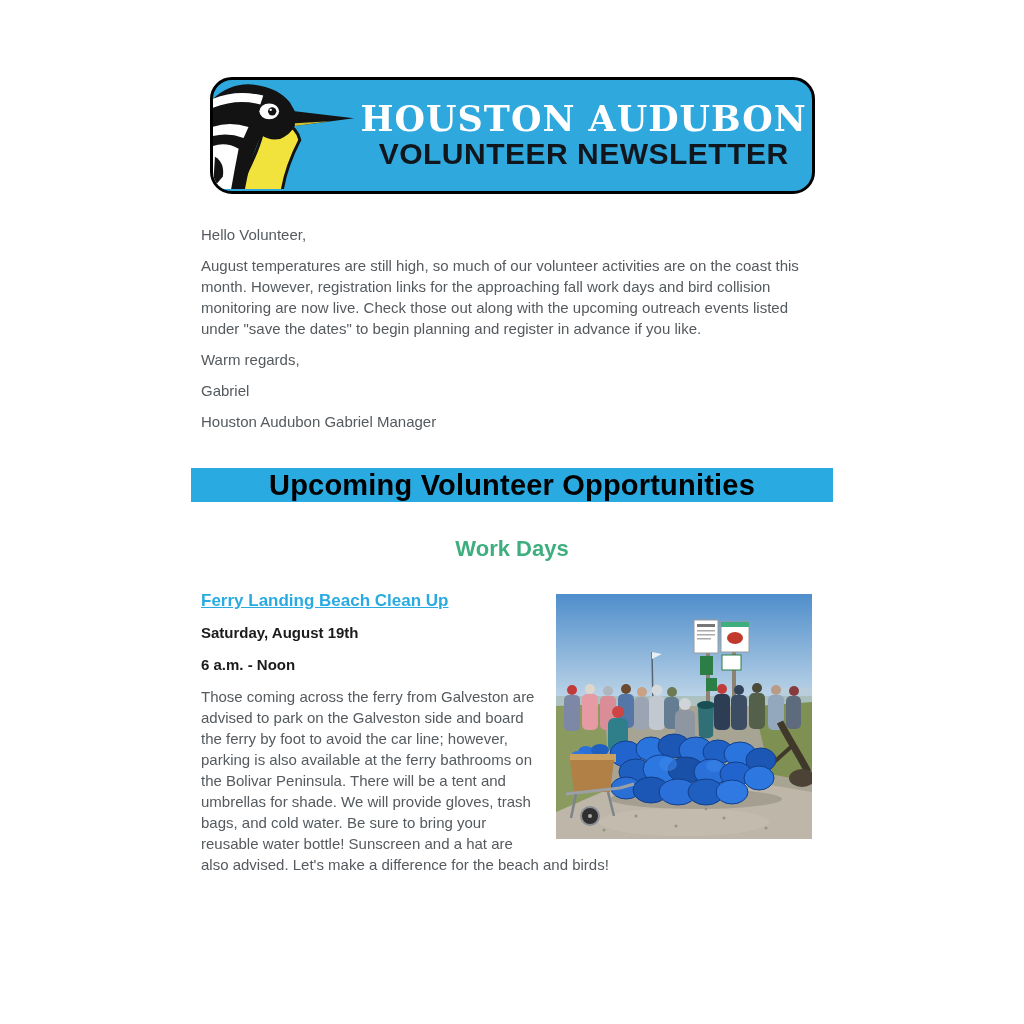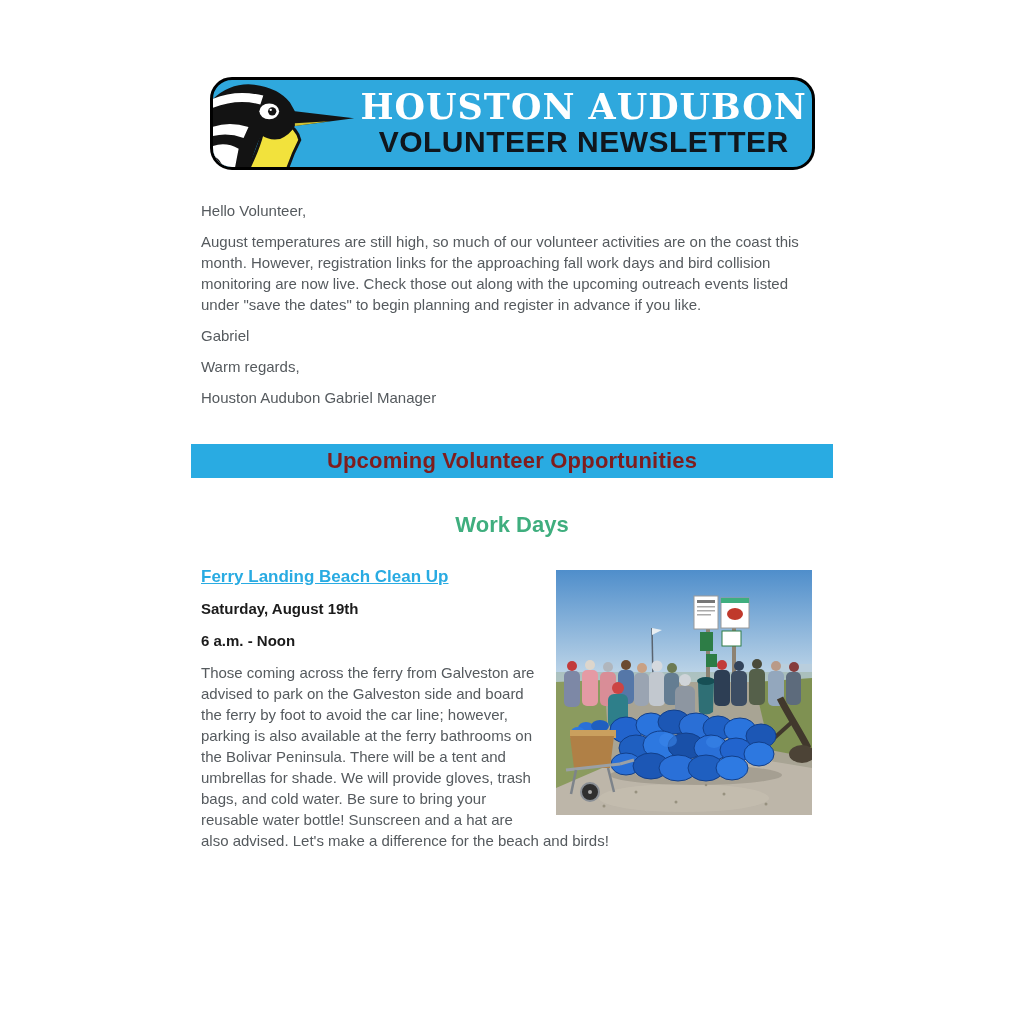--- a/index.html
+++ b/index.html
@@ -4,44 +4,44 @@
 <style>
   html,body{margin:0;padding:0;}
   body{
     width:1024px;height:1024px;overflow:hidden;background:#ffffff;
     font-family:"Liberation Sans",sans-serif;color:#555a5e;
   }
   .content{width:642px;margin:0 auto;padding-top:77px;}
 
   
   .logo{
-    box-sizing:border-box;width:605px;height:93px;margin:0 auto;
+    box-sizing:border-box;width:605px;height:117px;margin:0 auto;
     background:#2fa8dd;border:3px solid #000;border-radius:22px;
     display:flex;align-items:stretch;overflow:hidden;
   }
   .logo .bird{flex:0 0 148px;height:109px;display:block;}
   .logo-text{flex:1;display:flex;flex-direction:column;justify-content:center;align-items:center;padding-right:16px;}
   .logo-title{
     font-family:"DejaVu Serif",serif;font-weight:bold;font-size:35px;line-height:1.05;
     color:#ffffff;letter-spacing:1px;white-space:nowrap;
   }
   .logo-subtitle{
     font-family:"Liberation Sans",sans-serif;font-weight:bold;font-size:30px;line-height:1.05;
     color:#10161c;letter-spacing:.5px;white-space:nowrap;
   }
 
   
   .intro{margin-top:30px;padding:0 10px;font-size:15px;line-height:21px;}
   .intro p{margin:10px 0;}
 
   
   .banner{
-    margin-top:36px;height:34px;background:#29abe2;color:#7f1d1d;
+    margin-top:36px;height:34px;background:#29abe2;color:#000000;
     display:flex;align-items:center;justify-content:center;
-    font-size:22px;font-weight:bold;letter-spacing:.2px;
+    font-size:29px;font-weight:bold;letter-spacing:.2px;
   }
 
   
   .workdays-heading{margin-top:34px;text-align:center;color:#3fae7e;font-size:22px;font-weight:bold;}
 
   .event{margin-top:28px;padding:0 10px;font-size:15px;line-height:21px;}
   .event p{margin:11px 0;}
   .event p.first{margin-top:4px;}
   .photo{float:right;width:256px;height:245px;margin:4px 11px 10px 14px;}
   a{color:#29abe2;text-decoration:underline;}
@@ -80,22 +80,22 @@
     </svg>
     <div class="logo-text">
       <div class="logo-title">HOUSTON AUDUBON</div>
       <div class="logo-subtitle">VOLUNTEER NEWSLETTER</div>
     </div>
   </div>
 
   <div class="intro">
     <p>Hello Volunteer,</p>
     <p>August temperatures are still high, so much of our volunteer activities are on the coast this month. However, registration links for the approaching fall work days and bird collision monitoring are now live. Check those out along with the upcoming outreach events listed under "save the dates" to begin planning and register in advance if you like.</p>
+    <p>Warm regards,</p>
     <p>Gabriel</p>
-    <p>Warm regards,</p>
     <p>Houston Audubon Gabriel Manager</p>
   </div>
 
   <div class="banner">
     <span>Upcoming Volunteer Opportunities</span>
   </div>
 
   <div class="workdays-heading">Work Days</div>
 
   <div class="event clearfix">

